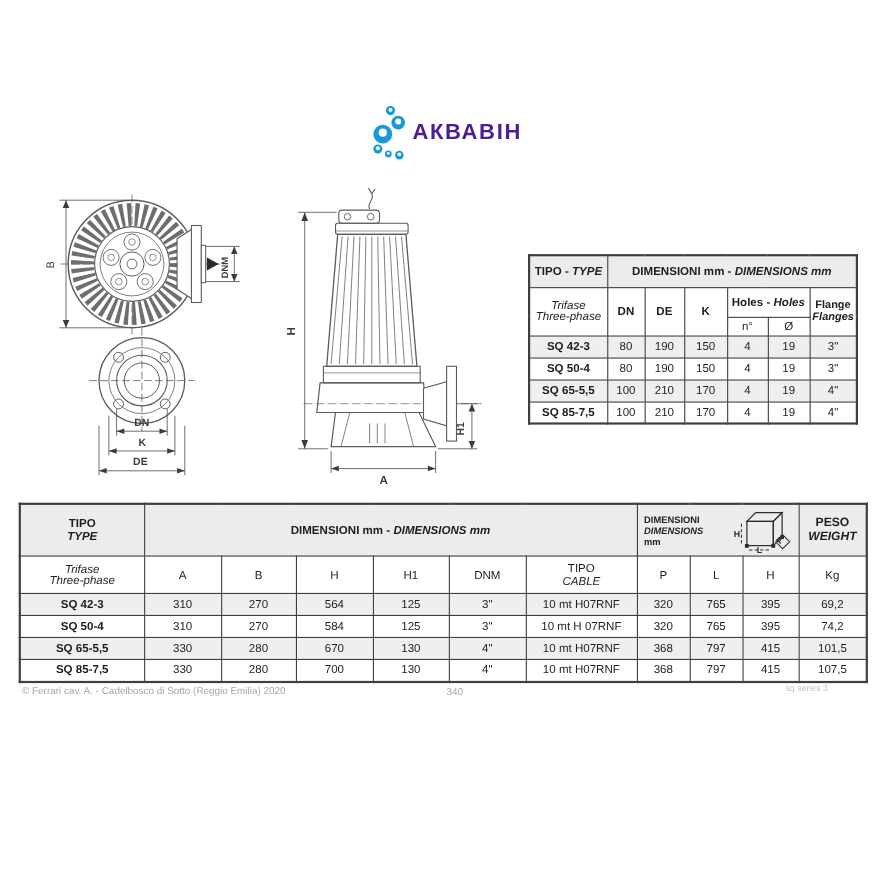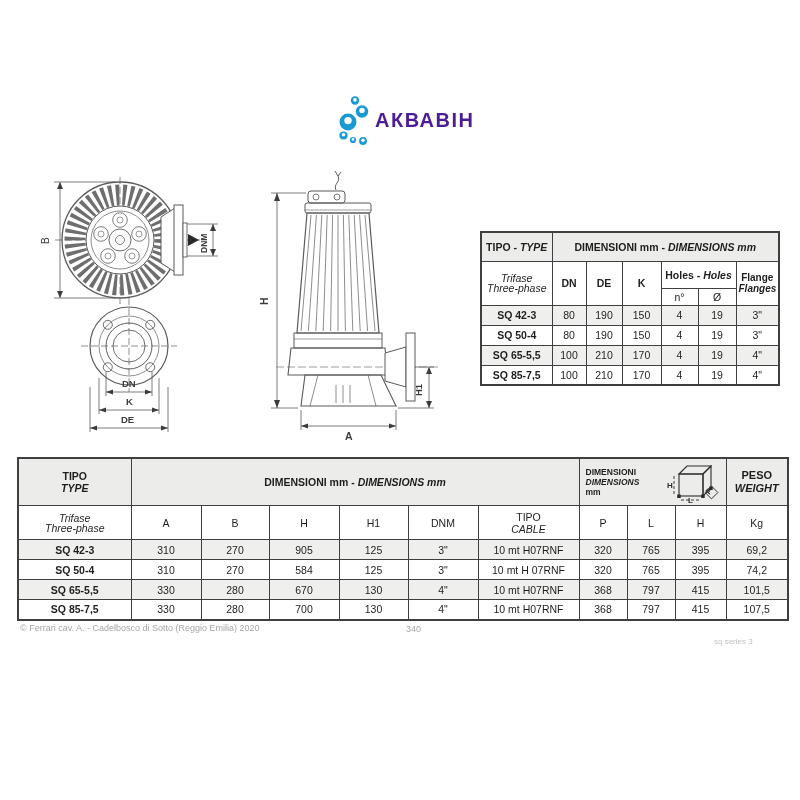--- a/index.html
+++ b/index.html
@@ -342,21 +342,21 @@
       </td>
       <td class="sub-light thickbot">P</td>
       <td class="sub-light thickbot">L</td>
       <td class="sub-light thickbot">H</td>
       <td class="sub-light thickbot">Kg</td>
     </tr>
     <tr style="height:20px" class="zebra">
       <td class="model">SQ 42-3</td>
       <td>310</td>
       <td>270</td>
-      <td>905</td>
+      <td>564</td>
       <td>125</td>
       <td>3"</td>
       <td>10 mt H07RNF</td>
       <td>320</td>
       <td>765</td>
       <td>395</td>
       <td>69,2</td>
     </tr>
     <tr style="height:20px">
       <td class="model">SQ 50-4</td>
@@ -395,15 +395,15 @@
       <td>368</td>
       <td>797</td>
       <td>415</td>
       <td>107,5</td>
     </tr>
   </tbody>
     </table>
 
   <span class="footer-line" style="left:20px;top:623px;">© Ferrari cav. A. - Cadelbosco di Sotto (Reggio Emilia) 2020</span>
   <span class="footer-line" style="left:406px;top:624px;">340</span>
-  <span class="footer-line" style="left:714px;top:621px;font-size:8px;opacity:0.55;margin-top:16px;">sq series 3</span>
+  <span class="footer-line" style="left:714px;top:621px;font-size:8px;opacity:0.55;">sq series 3</span>
 
 </div>
 
 </body></html>

